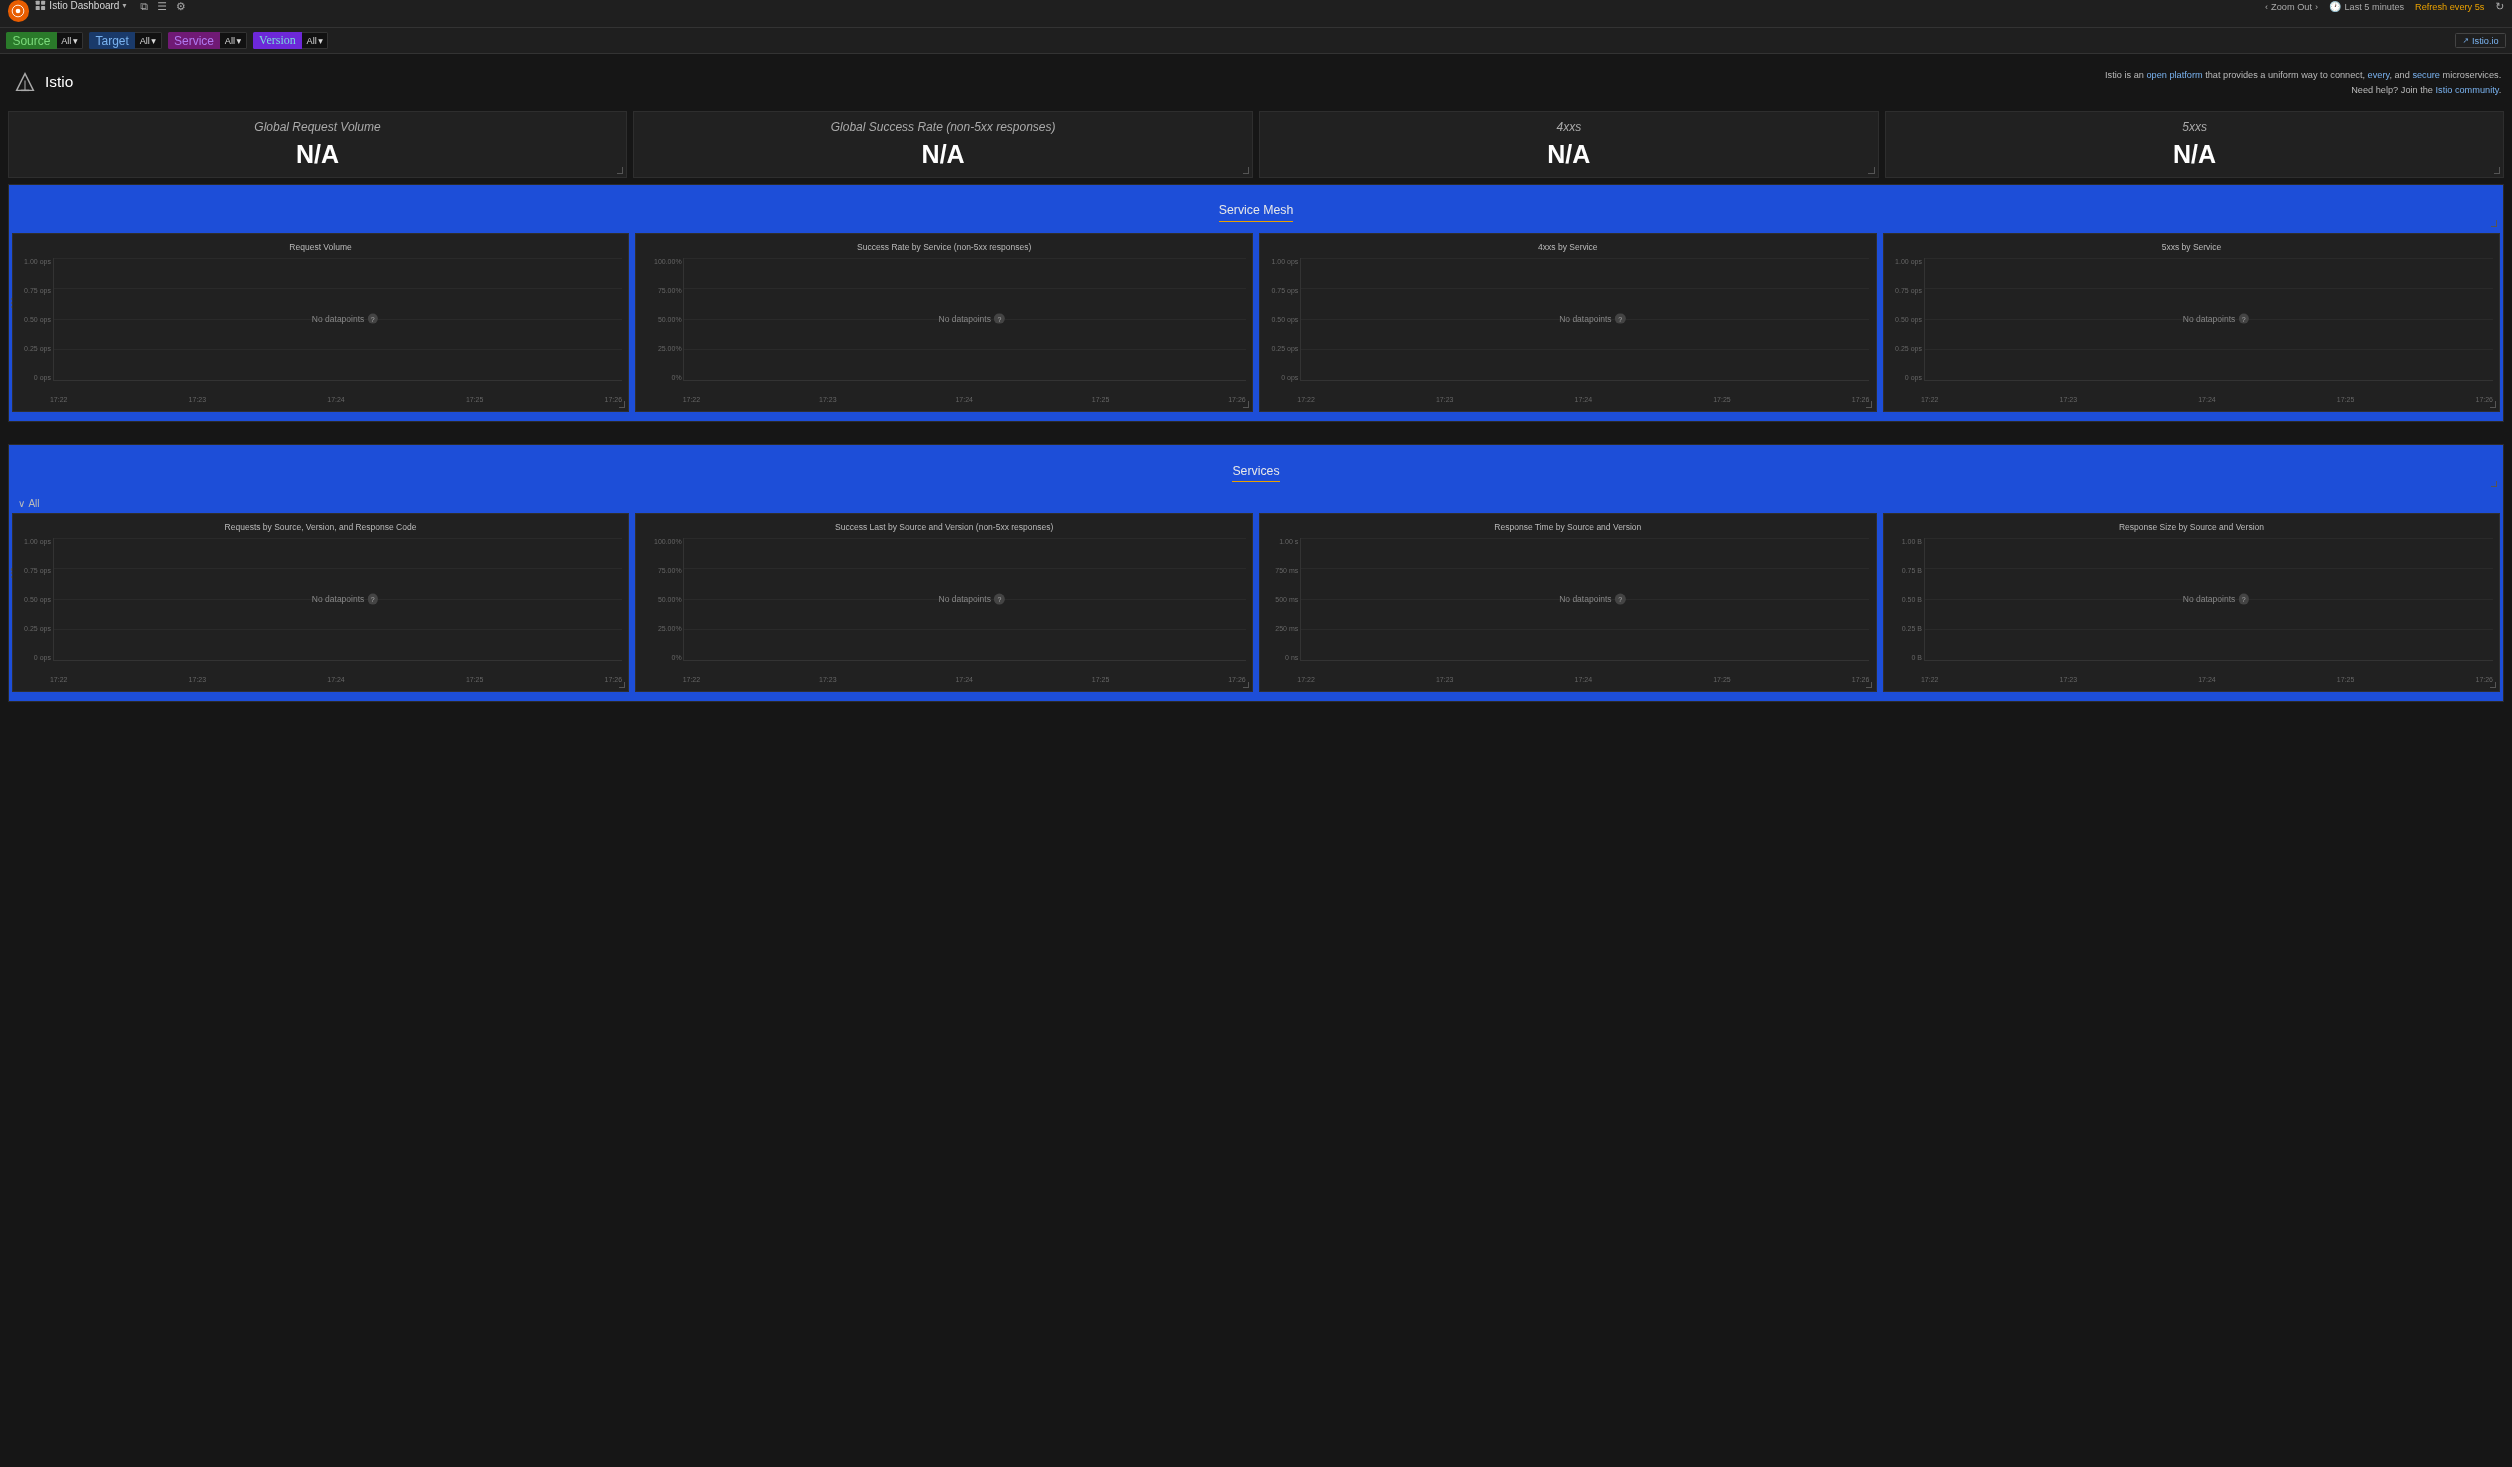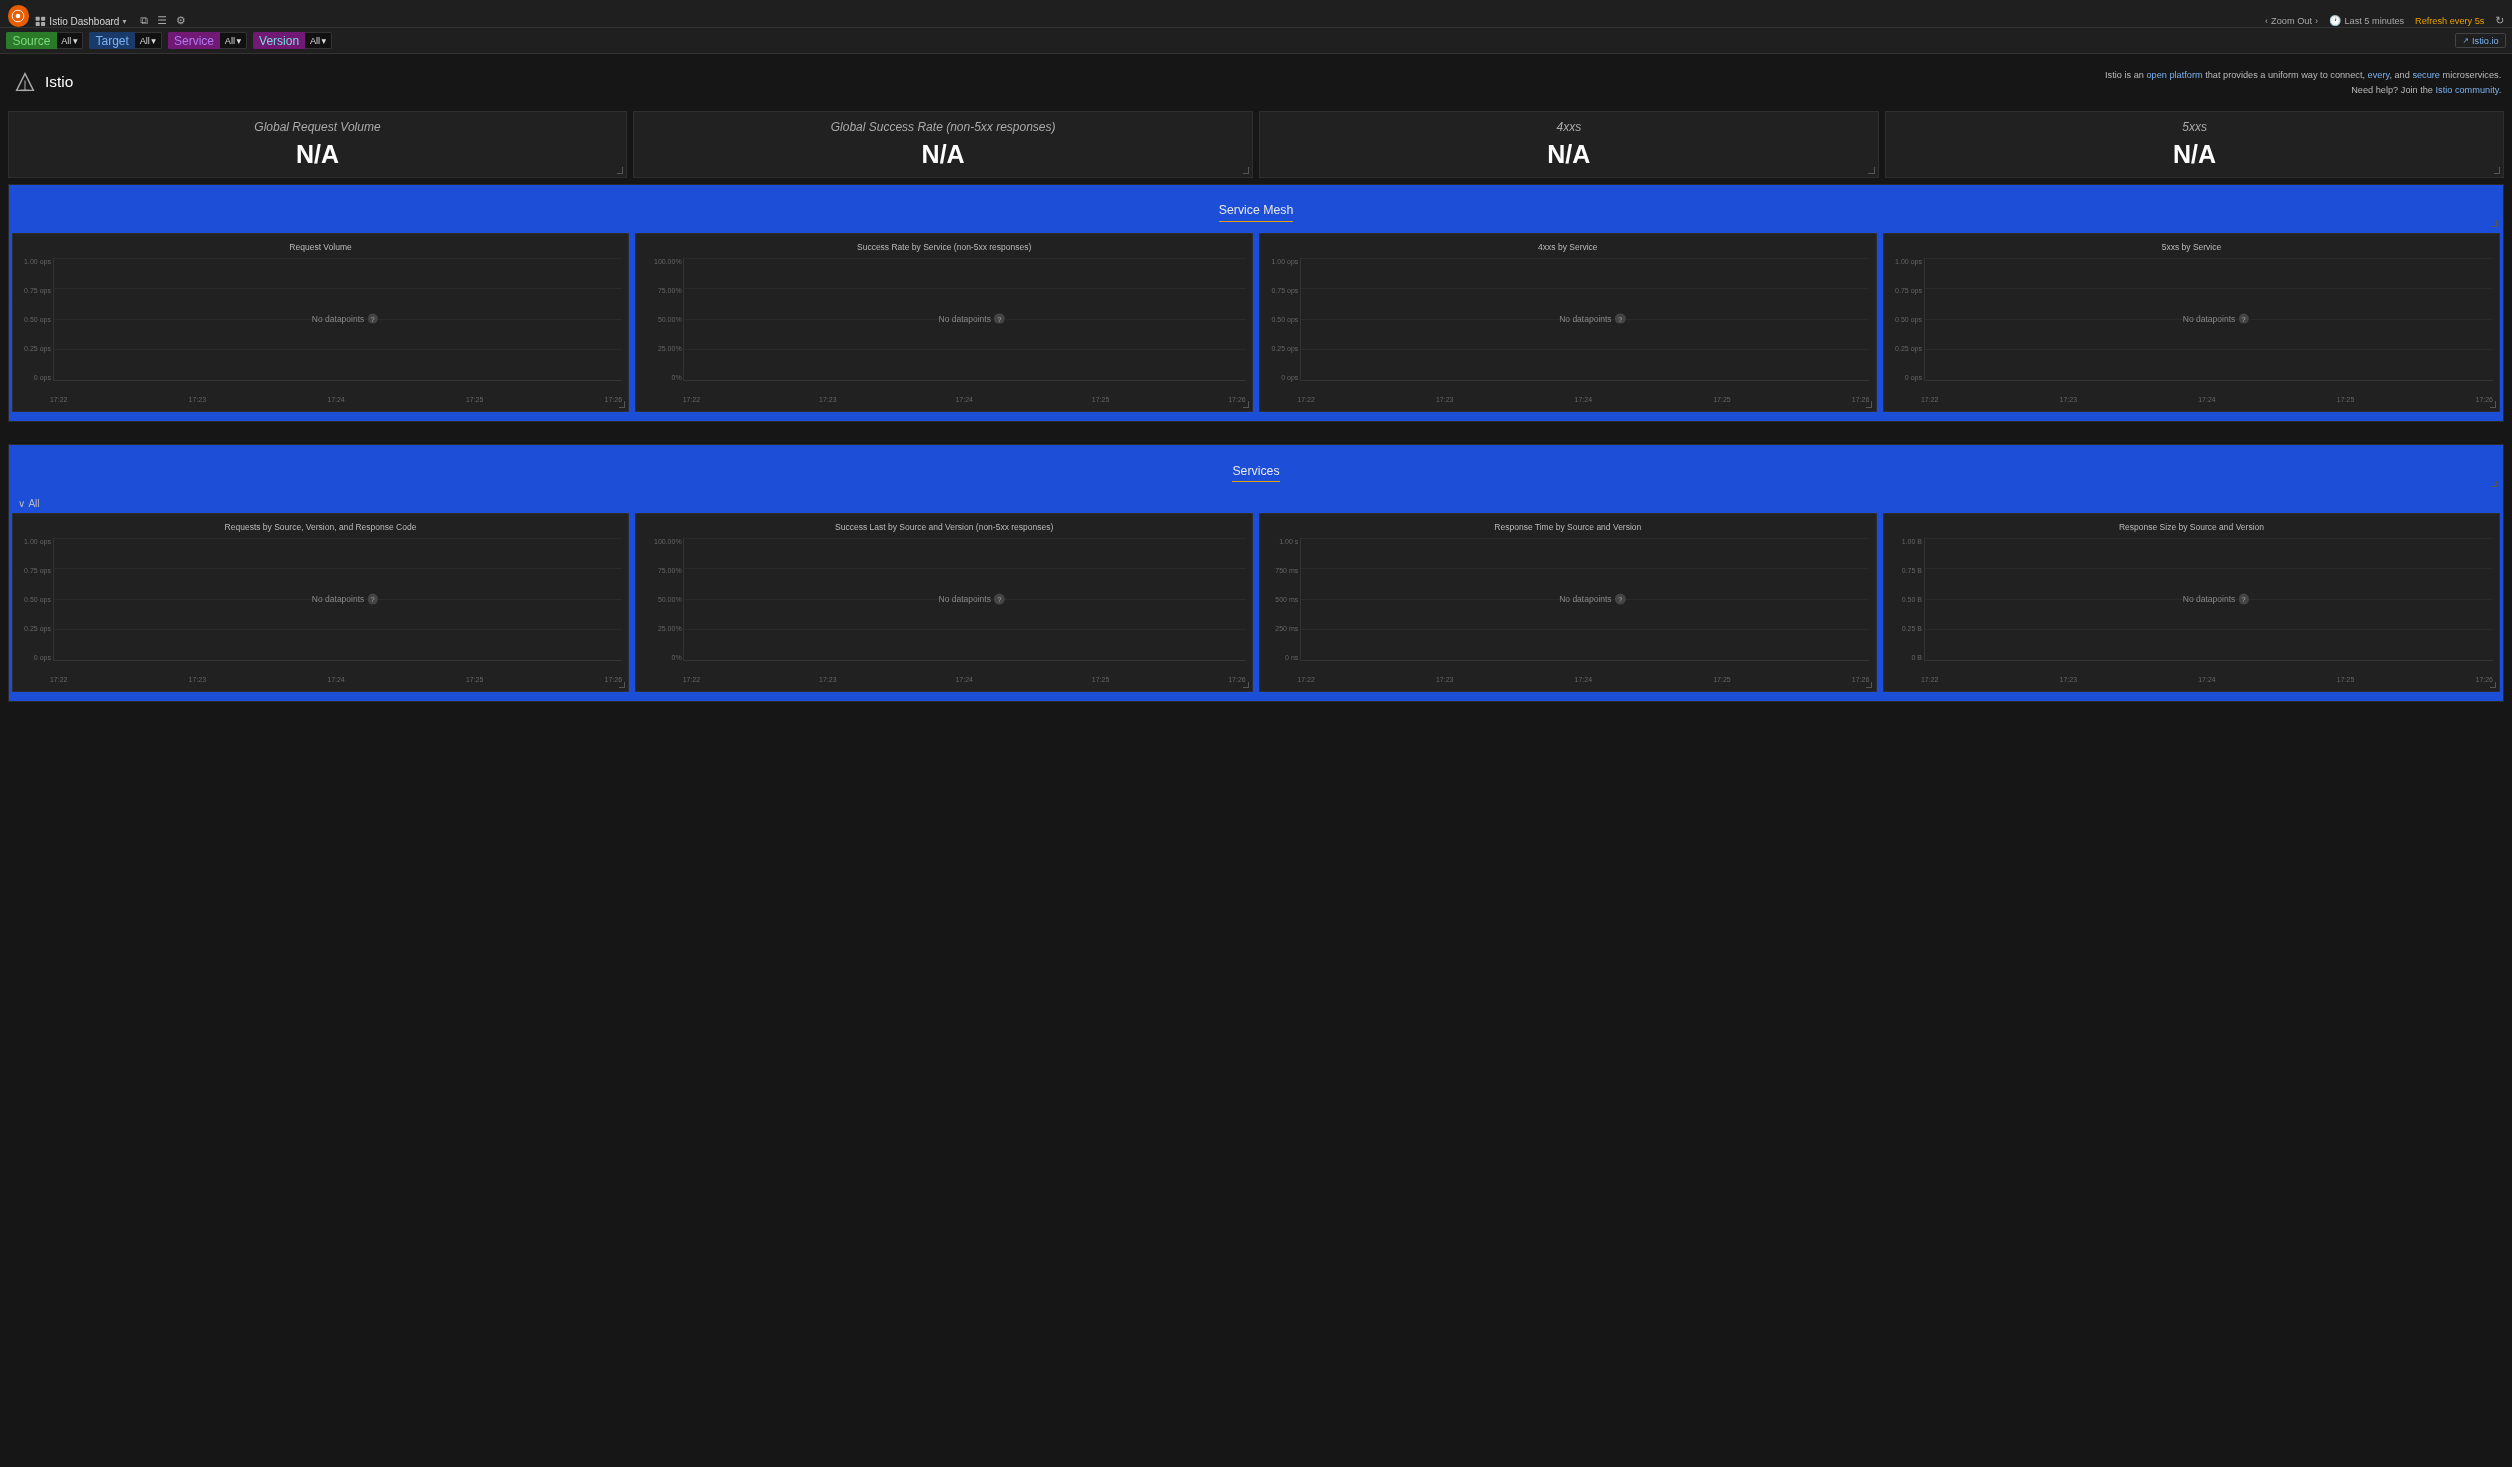--- a/index.html
+++ b/index.html
@@ -10,21 +10,21 @@
       font-size: 9.2px;
       overflow-x: hidden;
     }
 
     
     .topnav {
       background: #1f1f1f;
       border-bottom: 0.8px solid #333;
       height: 28px;
       display: flex;
-      align-items: flex-end;
+      align-items: flex-start;
       padding: 0 7.7px;
       gap: 6.2px;
     }
     .topnav-logo {
       width: 21.6px;
       height: 21.6px;
       background: #e85d00;
       border-radius: 50%;
       display: flex;
       align-items: center;
@@ -101,22 +101,23 @@
     }
     .filter-label.blue {
       background: #1a3a6a;
       color: #7ab3f0;
     }
     .filter-label.purple {
       background: #701a75;
       color: #b07af0;
     }
     .filter-label.teal {
-      background: #701a75;
+      background: #6d28d9;
       color: #7adada;
+      font-family: Liberation Serif, serif;
     }
     .filter-dropdown {
       background: #111;
       color: #d8d8d8;
       padding: 1.5px 4.6px;
       font-size: 9.2px;
       border-radius: 0 1.5px 1.5px 0;
       height: 17px;
       display: flex;
       align-items: center;

